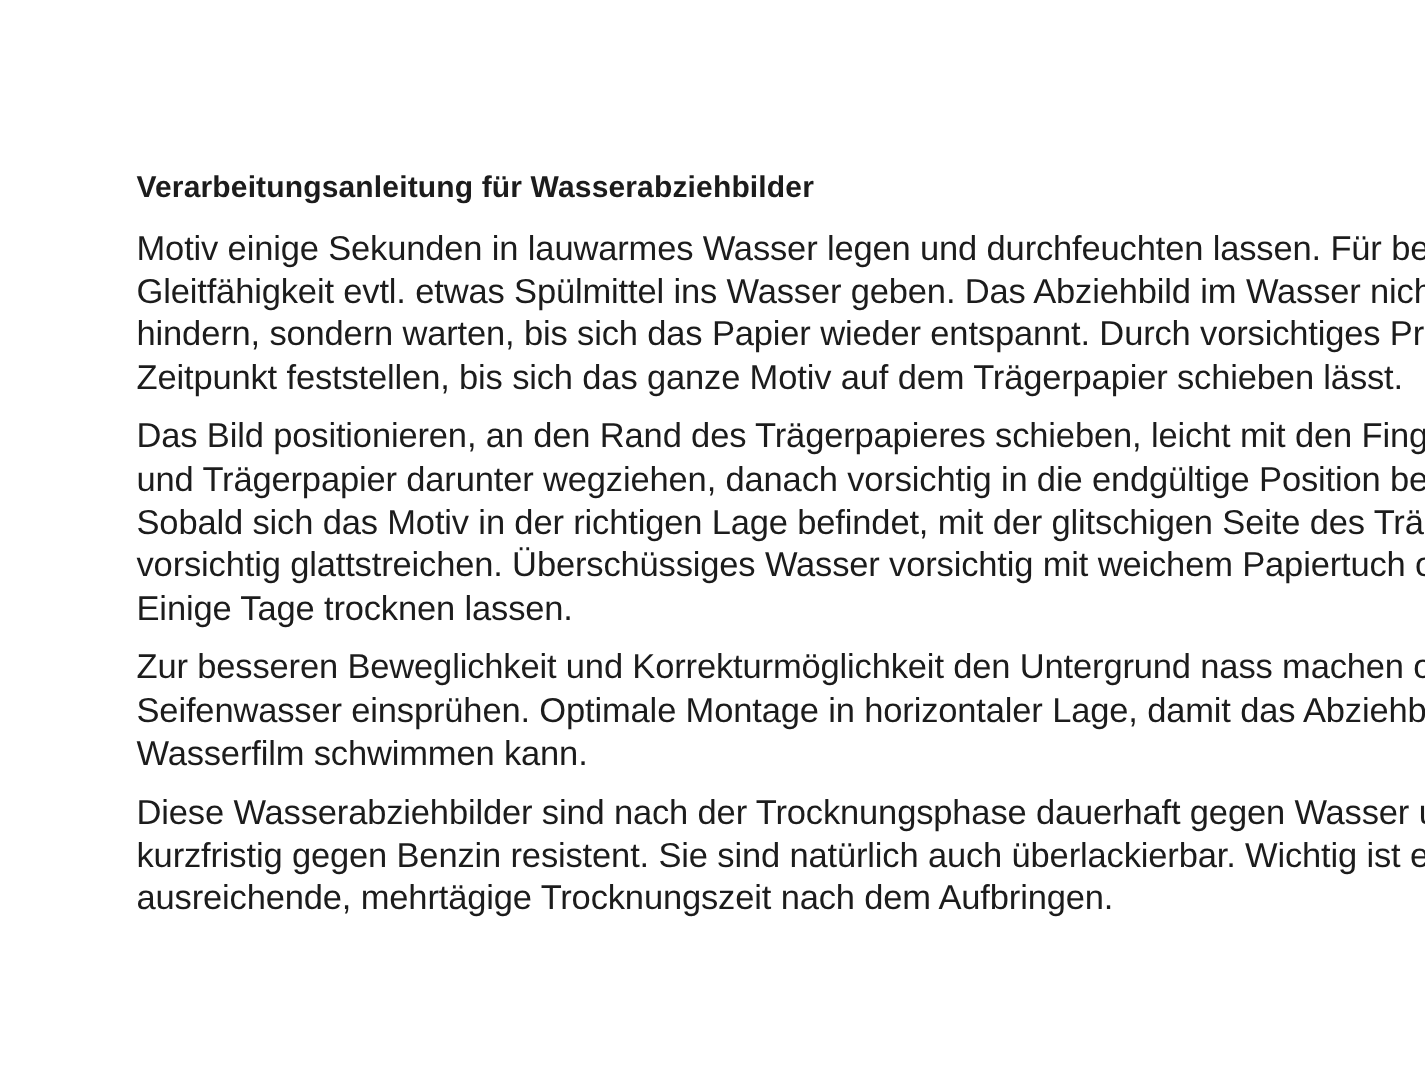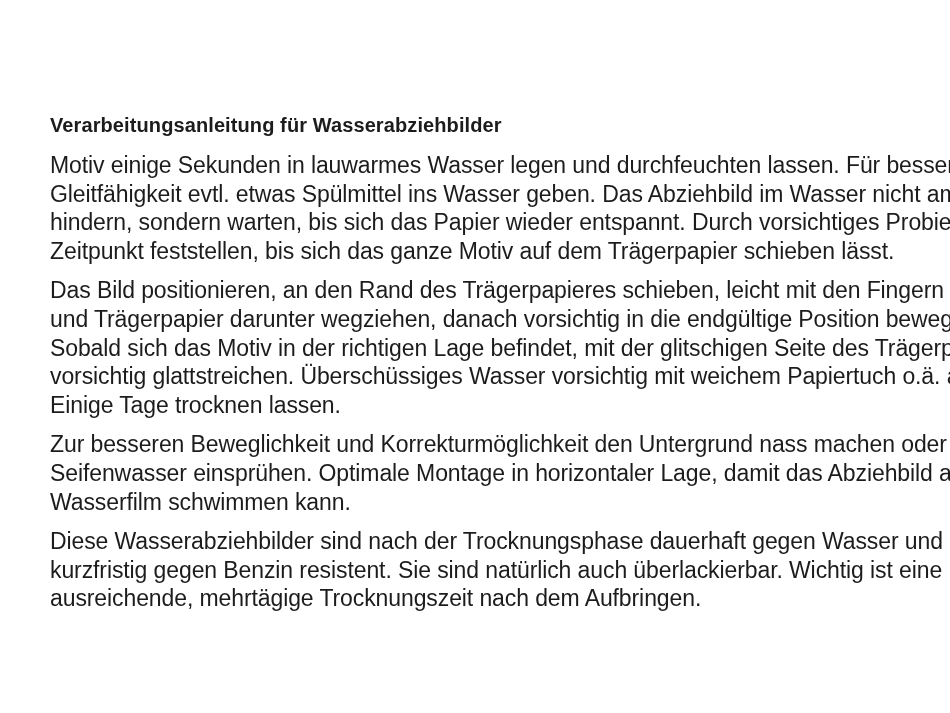--- a/index.html
+++ b/index.html
@@ -11,21 +11,21 @@
     width: 950px;
     height: 713px;
     overflow: hidden;
     font-family: "Liberation Sans", sans-serif;
     color: #1c1c1c;
   }
   .page {
     box-sizing: border-box;
     width: 950px;
     height: 713px;
-    padding: 111px 60px 0 50px;
+    padding: 111px 60px 0 91px;
     background: #ffffff;
   }
   .doc-title {
     font-size: 20px;
     line-height: 28px;
     font-weight: 700;
     margin: 0 0 12px 0;
     letter-spacing: 0.1px;
   }
   .doc-paragraph {

